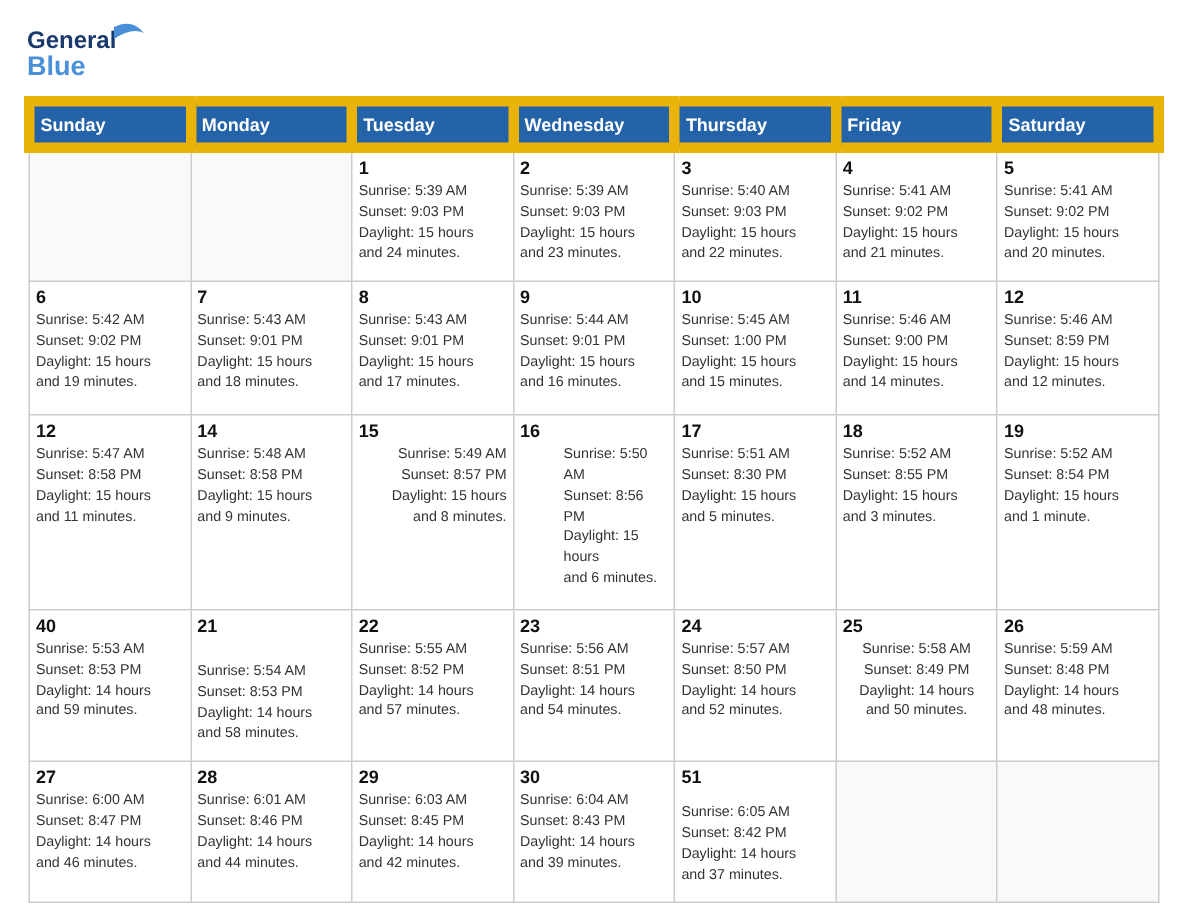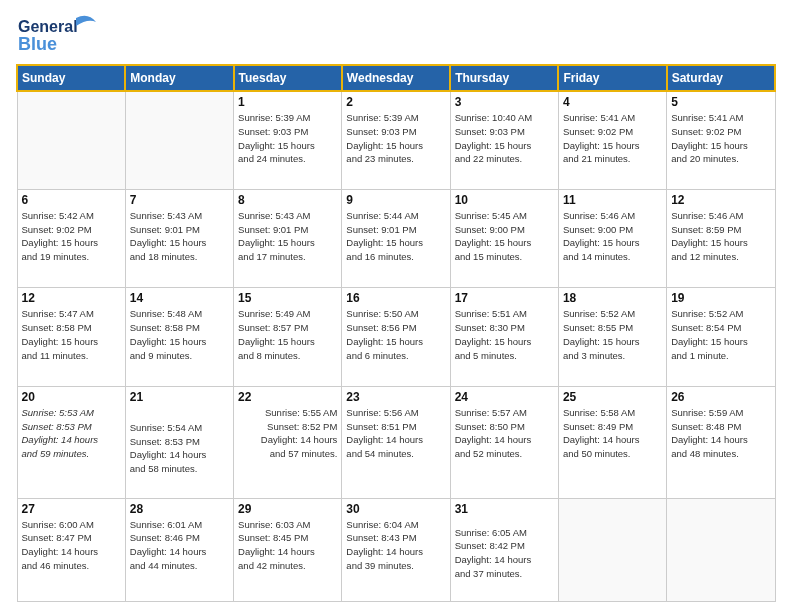--- a/index.html
+++ b/index.html
@@ -50,21 +50,21 @@
       width: 100%;
       table-layout: fixed;
     }
     .calendar th {
       background: #2563a8;
       color: #fff;
       font-size: 12px;
       font-weight: bold;
       padding: 5px 4px;
       text-align: left;
-      border: 2px solid #eab308;
+      border: 7px solid #eab308;
     }
     .calendar td {
       border: 1px solid #ccc;
       vertical-align: top;
       padding: 3px 4px;
       font-size: 9.5px;
       color: #222;
       height: 82px;
       background: #fff;
     }
@@ -129,21 +129,21 @@
           </td>
           <td>
             <span class="day-num">2</span>
             <div class="day-info" style="white-space: pre-line;">Sunrise: 5:39 AM
 Sunset: 9:03 PM
 Daylight: 15 hours
 and 23 minutes.</div>
           </td>
           <td>
             <span class="day-num">3</span>
-            <div class="day-info" style="white-space: pre-line;">Sunrise: 10:40 AM
+            <div class="day-info" style="white-space: pre-line;">Sunrise: 5:40 AM
 Sunset: 9:03 PM
 Daylight: 15 hours
 and 22 minutes.</div>
           </td>
           <td>
             <span class="day-num">4</span>
             <div class="day-info" style="white-space: pre-line;">Sunrise: 5:41 AM
 Sunset: 9:02 PM
 Daylight: 15 hours
 and 21 minutes.</div>
@@ -181,21 +181,21 @@
           <td>
             <span class="day-num">9</span>
             <div class="day-info" style="white-space: pre-line;">Sunrise: 5:44 AM
 Sunset: 9:01 PM
 Daylight: 15 hours
 and 16 minutes.</div>
           </td>
           <td>
             <span class="day-num">10</span>
             <div class="day-info" style="white-space: pre-line;">Sunrise: 5:45 AM
-Sunset: 9:00 PM
+Sunset: 1:00 PM
 Daylight: 15 hours
 and 15 minutes.</div>
           </td>
           <td>
             <span class="day-num">11</span>
             <div class="day-info" style="white-space: pre-line;">Sunrise: 5:46 AM
 Sunset: 9:00 PM
 Daylight: 15 hours
 and 14 minutes.</div>
           </td>
@@ -217,28 +217,28 @@
           </td>
           <td>
             <span class="day-num">14</span>
             <div class="day-info" style="white-space: pre-line;">Sunrise: 5:48 AM
 Sunset: 8:58 PM
 Daylight: 15 hours
 and 9 minutes.</div>
           </td>
           <td>
             <span class="day-num">15</span>
-            <div class="day-info" style="white-space: pre-line;">Sunrise: 5:49 AM
+            <div class="day-info" style="white-space: pre-line; text-align: right;">Sunrise: 5:49 AM
 Sunset: 8:57 PM
 Daylight: 15 hours
 and 8 minutes.</div>
           </td>
           <td>
             <span class="day-num">16</span>
-            <div class="day-info" style="white-space: pre-line;">Sunrise: 5:50 AM
+            <div class="day-info" style="white-space: pre-line; margin-left: 29px;">Sunrise: 5:50 AM
 Sunset: 8:56 PM
 Daylight: 15 hours
 and 6 minutes.</div>
           </td>
           <td>
             <span class="day-num">17</span>
             <div class="day-info" style="white-space: pre-line;">Sunrise: 5:51 AM
 Sunset: 8:30 PM
 Daylight: 15 hours
 and 5 minutes.</div>
@@ -253,57 +253,57 @@
           <td>
             <span class="day-num">19</span>
             <div class="day-info" style="white-space: pre-line;">Sunrise: 5:52 AM
 Sunset: 8:54 PM
 Daylight: 15 hours
 and 1 minute.</div>
           </td>
         </tr>
         <tr>
           <td>
-            <span class="day-num">20</span>
-            <div class="day-info" style="white-space: pre-line; font-style: italic;">Sunrise: 5:53 AM
+            <span class="day-num">40</span>
+            <div class="day-info" style="white-space: pre-line;">Sunrise: 5:53 AM
 Sunset: 8:53 PM
 Daylight: 14 hours
 and 59 minutes.</div>
           </td>
           <td>
             <span class="day-num">21</span>
             <div class="day-info" style="white-space: pre-line; margin-top: 17px;">Sunrise: 5:54 AM
 Sunset: 8:53 PM
 Daylight: 14 hours
 and 58 minutes.</div>
           </td>
           <td>
             <span class="day-num">22</span>
-            <div class="day-info" style="white-space: pre-line; text-align: right;">Sunrise: 5:55 AM
+            <div class="day-info" style="white-space: pre-line;">Sunrise: 5:55 AM
 Sunset: 8:52 PM
 Daylight: 14 hours
 and 57 minutes.</div>
           </td>
           <td>
             <span class="day-num">23</span>
             <div class="day-info" style="white-space: pre-line;">Sunrise: 5:56 AM
 Sunset: 8:51 PM
 Daylight: 14 hours
 and 54 minutes.</div>
           </td>
           <td>
             <span class="day-num">24</span>
             <div class="day-info" style="white-space: pre-line;">Sunrise: 5:57 AM
 Sunset: 8:50 PM
 Daylight: 14 hours
 and 52 minutes.</div>
           </td>
           <td>
             <span class="day-num">25</span>
-            <div class="day-info" style="white-space: pre-line;">Sunrise: 5:58 AM
+            <div class="day-info" style="white-space: pre-line; text-align: center;">Sunrise: 5:58 AM
 Sunset: 8:49 PM
 Daylight: 14 hours
 and 50 minutes.</div>
           </td>
           <td>
             <span class="day-num">26</span>
             <div class="day-info" style="white-space: pre-line;">Sunrise: 5:59 AM
 Sunset: 8:48 PM
 Daylight: 14 hours
 and 48 minutes.</div>
@@ -332,21 +332,21 @@
 and 42 minutes.</div>
           </td>
           <td>
             <span class="day-num">30</span>
             <div class="day-info" style="white-space: pre-line;">Sunrise: 6:04 AM
 Sunset: 8:43 PM
 Daylight: 14 hours
 and 39 minutes.</div>
           </td>
           <td>
-            <span class="day-num">31</span>
+            <span class="day-num">51</span>
             <div class="day-info" style="white-space: pre-line; margin-top: 10px;">Sunrise: 6:05 AM
 Sunset: 8:42 PM
 Daylight: 14 hours
 and 37 minutes.</div>
           </td>
           <td class="empty"></td>
           <td class="empty"></td>
         </tr>
       </tbody>
   </table>

